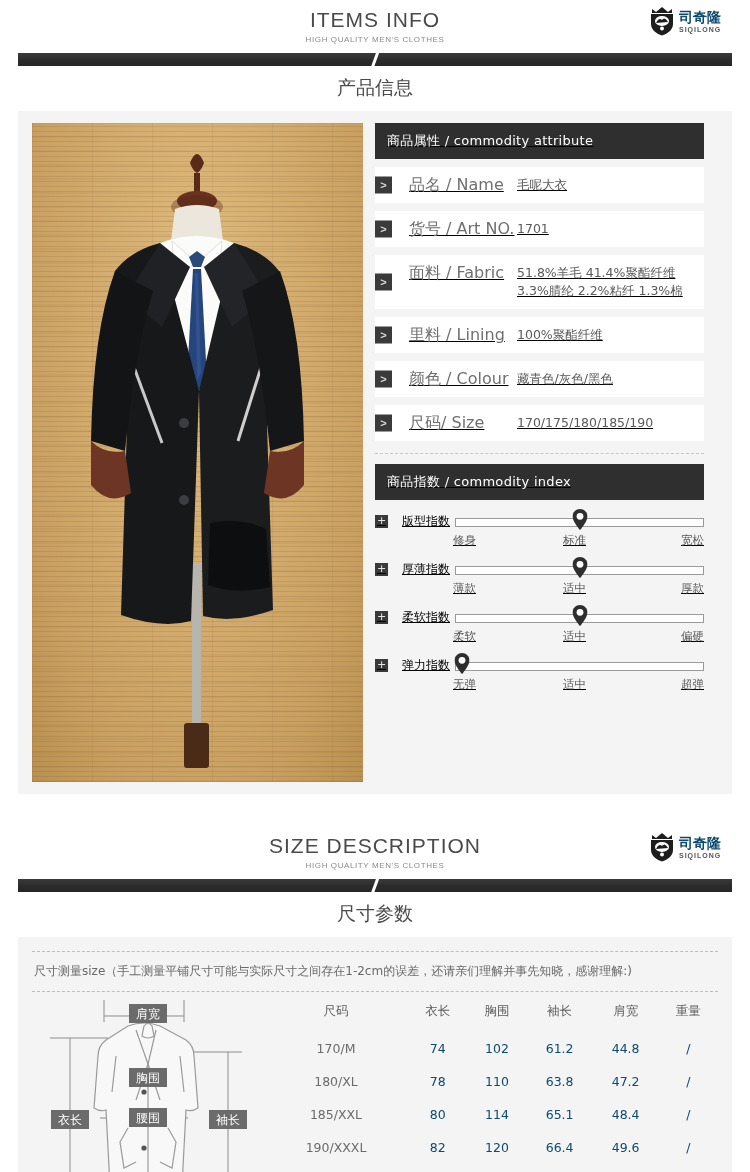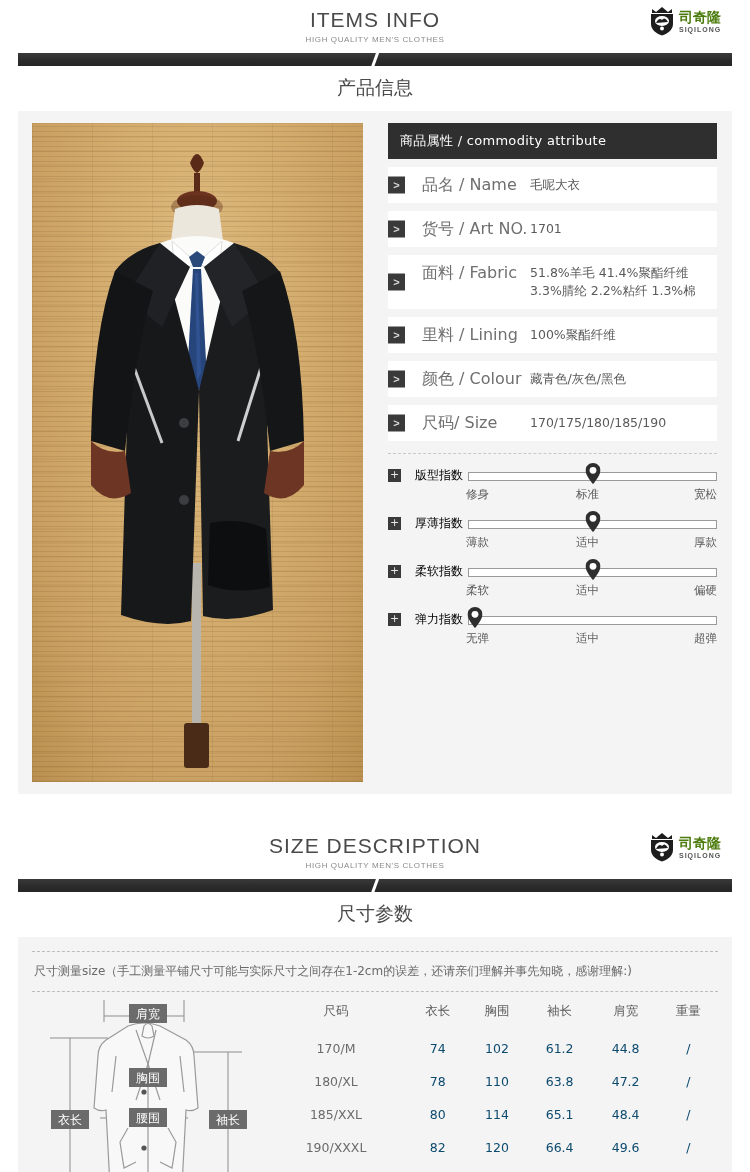--- a/index.html
+++ b/index.html
@@ -38,21 +38,21 @@
     display: flex;
     align-items: center;
     gap: 3px;
   }
   .logo-shield { position: relative; width: 28px; height: 30px; }
   .logo-shield svg { display: block; }
   .logo-text { display: flex; flex-direction: column; line-height: 1; }
   .logo-cn {
     font-size: 14px;
     font-weight: bold;
-    color: #4d7c0f;
+    color: #0c4a6e;
     letter-spacing: 0px;
     font-family: "DejaVu Sans", sans-serif;
   }
   .logo-en {
     font-size: 7px;
     font-weight: bold;
     color: #555;
     letter-spacing: 1px;
     margin-top: 2px;
   }
@@ -79,21 +79,22 @@
     padding: 9px 0 10px 0;
     font-family: "DejaVu Sans", sans-serif;
   }
 
   
   .info-panel {
     margin: 0 18px;
     background: #f4f4f4;
     padding: 12px 0 12px 0;
     display: flex;
-    gap: 13px;
+    gap: 0;
+    text-decoration: underline;
   }
   .photo-wrap {
     width: 345px;
     padding-left: 14px;
   }
   .photo {
     width: 331px;
     height: 659px;
     position: relative;
     overflow: hidden;
@@ -366,20 +367,21 @@
       </div>
 
       <div class="attr-row">
         <span class="row-marker">&gt;</span>
         <span class="attr-label">尺码/ Size</span>
         <span class="attr-value">170/175/180/185/190</span>
       </div>
 
       <div class="dashed-sep"></div>
 
+      <div class="blk-head">商品指数 / commodity index</div>
 
       <div class="idx-block">
 
         <div class="idx-row">
           <div class="idx-line">
             <span class="idx-plus">+</span>
             <span class="idx-name">版型指数</span>
             <span class="track-wrap">
               <span class="track"></span>
               <span class="pin" style="left:50%">

